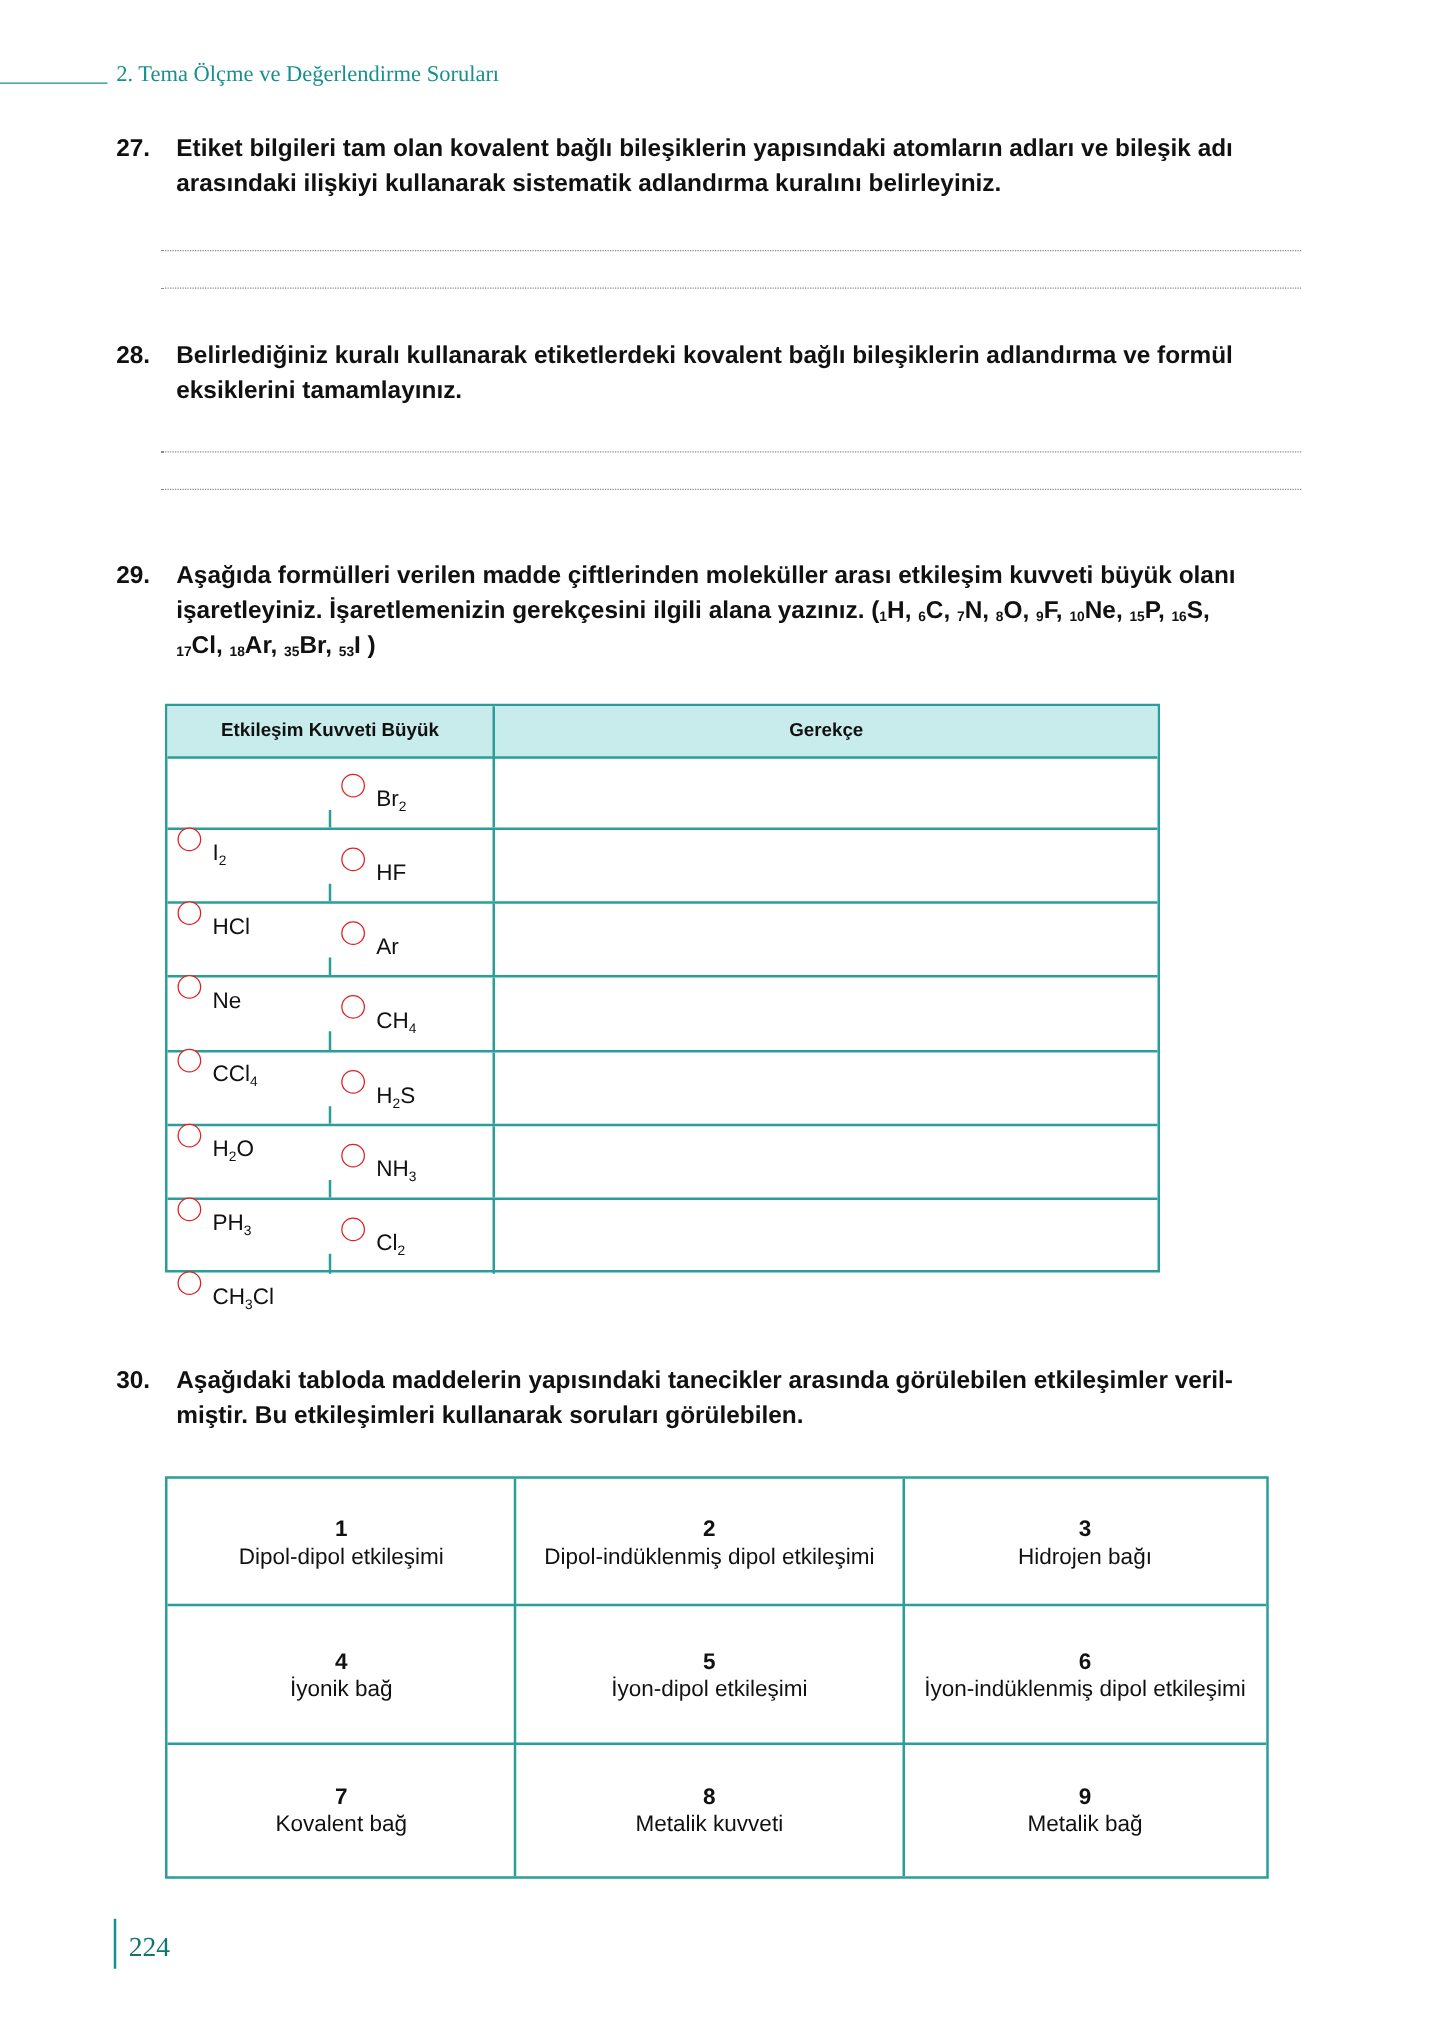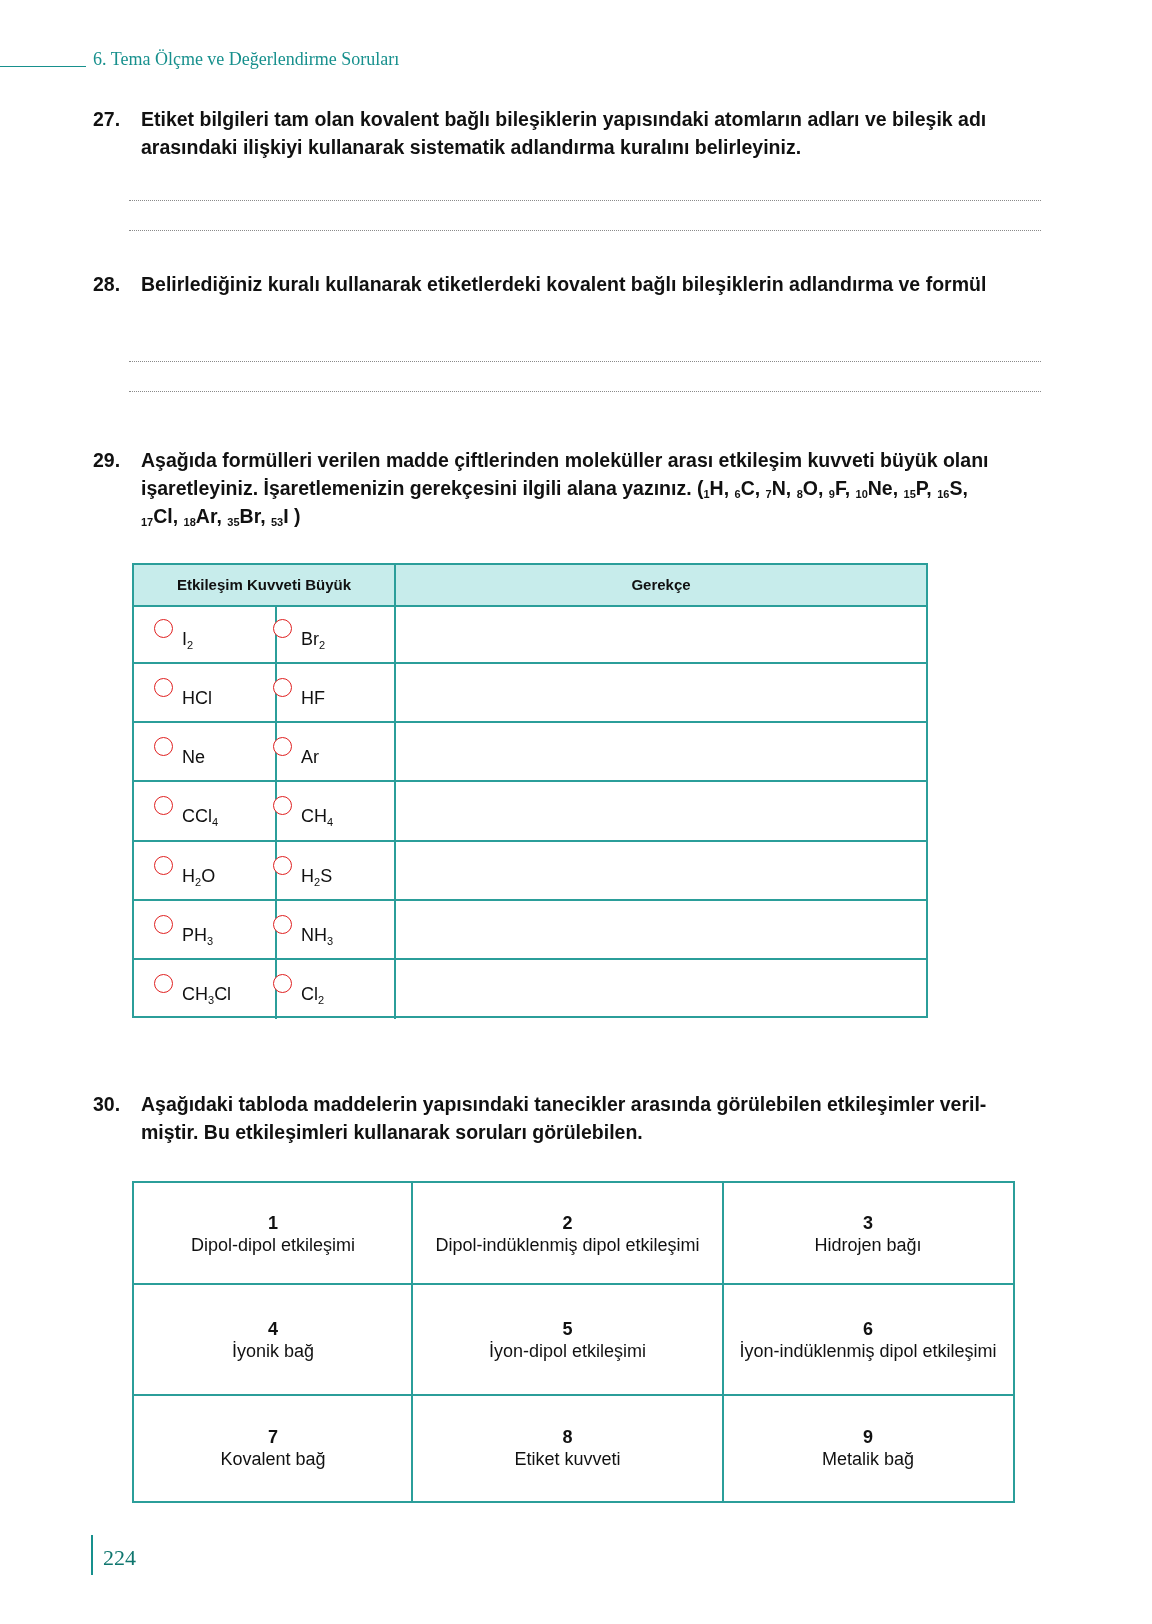--- a/index.html
+++ b/index.html
@@ -22,21 +22,21 @@
         border: 2px solid #2b9e9a; box-sizing: border-box; }
   .t1-head { position: absolute; left: 0; top: 0; right: 0; height: 40px; background: #c7eceb;
              border-bottom: 2px solid #2b9e9a; }
   .t1-head .h1 { position: absolute; left: 0; width: 262px; top: 0; height: 40px; line-height: 40px;
                  text-align: center; font-weight: bold; font-size: 15px; border-right: 2px solid #2b9e9a; box-sizing: border-box; }
   .t1-head .h2 { position: absolute; left: 262px; right: 0; top: 0; height: 40px; line-height: 40px;
                  text-align: center; font-weight: bold; font-size: 15px; }
   .t1-row { position: absolute; left: 0; right: 0; height: 59px; border-bottom: 2px solid #2b9e9a; box-sizing: border-box; }
   .t1-row:last-child { border-bottom: none; }
   .t1-cell { position: absolute; top: 0; bottom: 0; box-sizing: border-box; }
-  .t1-cell.a { left: 12px; width: 131px; border-right: 2px solid #2b9e9a; }
+  .t1-cell.a { left: 0; width: 131px; border-right: 2px solid #2b9e9a; margin-top: 43px; }
   .t1-cell.b { left: 131px; width: 131px; border-right: 2px solid #2b9e9a; padding-left: 42px; }
   .t1-cell.c { left: 262px; right: 0; }
   .radio { position: absolute; left: 8px; top: 14px; width: 19px; height: 19px; border: 1.6px solid #e02020;
            border-radius: 50%; box-sizing: border-box; background: #fff; cursor: pointer; }
   .formula { position: absolute; left: 36px; top: 24px; font-size: 18px; white-space: nowrap; }
   .formula sub { font-size: 11px; vertical-align: -4px; line-height: 0; }
 
   
   .t2 { position: absolute; left: 132px; top: 1181px; width: 883px; height: 322px;
         border: 2px solid #2b9e9a; box-sizing: border-box; }
@@ -47,36 +47,37 @@
   .vline { position: absolute; top: 0; bottom: 0; width: 0; border-left: 2px solid #2b9e9a; }
   .hline { position: absolute; left: 0; right: 0; height: 0; border-top: 2px solid #2b9e9a; }
 
   .page-rule { position: absolute; left: 91px; top: 1535px; height: 40px; width: 0; border-left: 2px solid #17908d; }
   .page-num { position: absolute; left: 103px; top: 1545px; font-family: "Liberation Serif", serif; font-size: 22px; color: #0f766e; }
 </style>
 </head>
 <body>
 
 <div class="header-rule"></div>
-<div class="header-title">6. Tema Ölçme ve Değerlendirme Soruları</div>
+<div class="header-title">2. Tema Ölçme ve Değerlendirme Soruları</div>
 
 <div class="q" style="top:105px">
   <span class="num">27.</span>
   <div class="text">
     <div>Etiket bilgileri tam olan kovalent bağlı bileşiklerin yapısındaki atomların adları ve bileşik adı</div>
     <div>arasındaki ilişkiyi kullanarak sistematik adlandırma kuralını belirleyiniz.</div>
   </div>
 </div>
 <div class="dotline" style="top:200px"></div>
 <div class="dotline" style="top:230px"></div>
 
 <div class="q" style="top:270px">
   <span class="num">28.</span>
   <div class="text">
     <div>Belirlediğiniz kuralı kullanarak etiketlerdeki kovalent bağlı bileşiklerin adlandırma ve formül</div>
+    <div>eksiklerini tamamlayınız.</div>
   </div>
 </div>
 <div class="dotline" style="top:361px"></div>
 <div class="dotline" style="top:391px"></div>
 
 <div class="q" style="top:446px">
   <span class="num">29.</span>
   <div class="text">
     <div>Aşağıda formülleri verilen madde çiftlerinden moleküller arası etkileşim kuvveti büyük olanı</div>
     <div id="q29-line2">işaretleyiniz. İşaretlemenizin gerekçesini ilgili alana yazınız. (<span><sub>1</sub>H</span>, <span><sub>6</sub>C</span>, <span><sub>7</sub>N</span>, <span><sub>8</sub>O</span>, <span><sub>9</sub>F</span>, <span><sub>10</sub>Ne</span>, <span><sub>15</sub>P</span>, <span><sub>16</sub>S</span>, <br><span><sub>17</sub>Cl</span>, <span><sub>18</sub>Ar</span>, <span><sub>35</sub>Br</span>, <span><sub>53</sub>I</span> )</div>
@@ -201,21 +202,21 @@
     <div class="t2-cell" style="left: 589px; width: 290px; top: 101px; height: 111px;">
       <div class="n">6</div>
       <div class="l">İyon-indüklenmiş dipol etkileşimi</div>
     </div>
     <div class="t2-cell" style="left: 0px; width: 278px; top: 212px; height: 106px;">
       <div class="n">7</div>
       <div class="l">Kovalent bağ</div>
     </div>
     <div class="t2-cell" style="left: 278px; width: 311px; top: 212px; height: 106px;">
       <div class="n">8</div>
-      <div class="l">Etiket kuvveti</div>
+      <div class="l">Metalik kuvveti</div>
     </div>
     <div class="t2-cell" style="left: 589px; width: 290px; top: 212px; height: 106px;">
       <div class="n">9</div>
       <div class="l">Metalik bağ</div>
     </div>
     <div class="vline" style="left: 277px;"></div>
     <div class="vline" style="left: 588px;"></div>
     <div class="hline" style="top: 100px;"></div>
     <div class="hline" style="top: 211px;"></div>
   </div>

